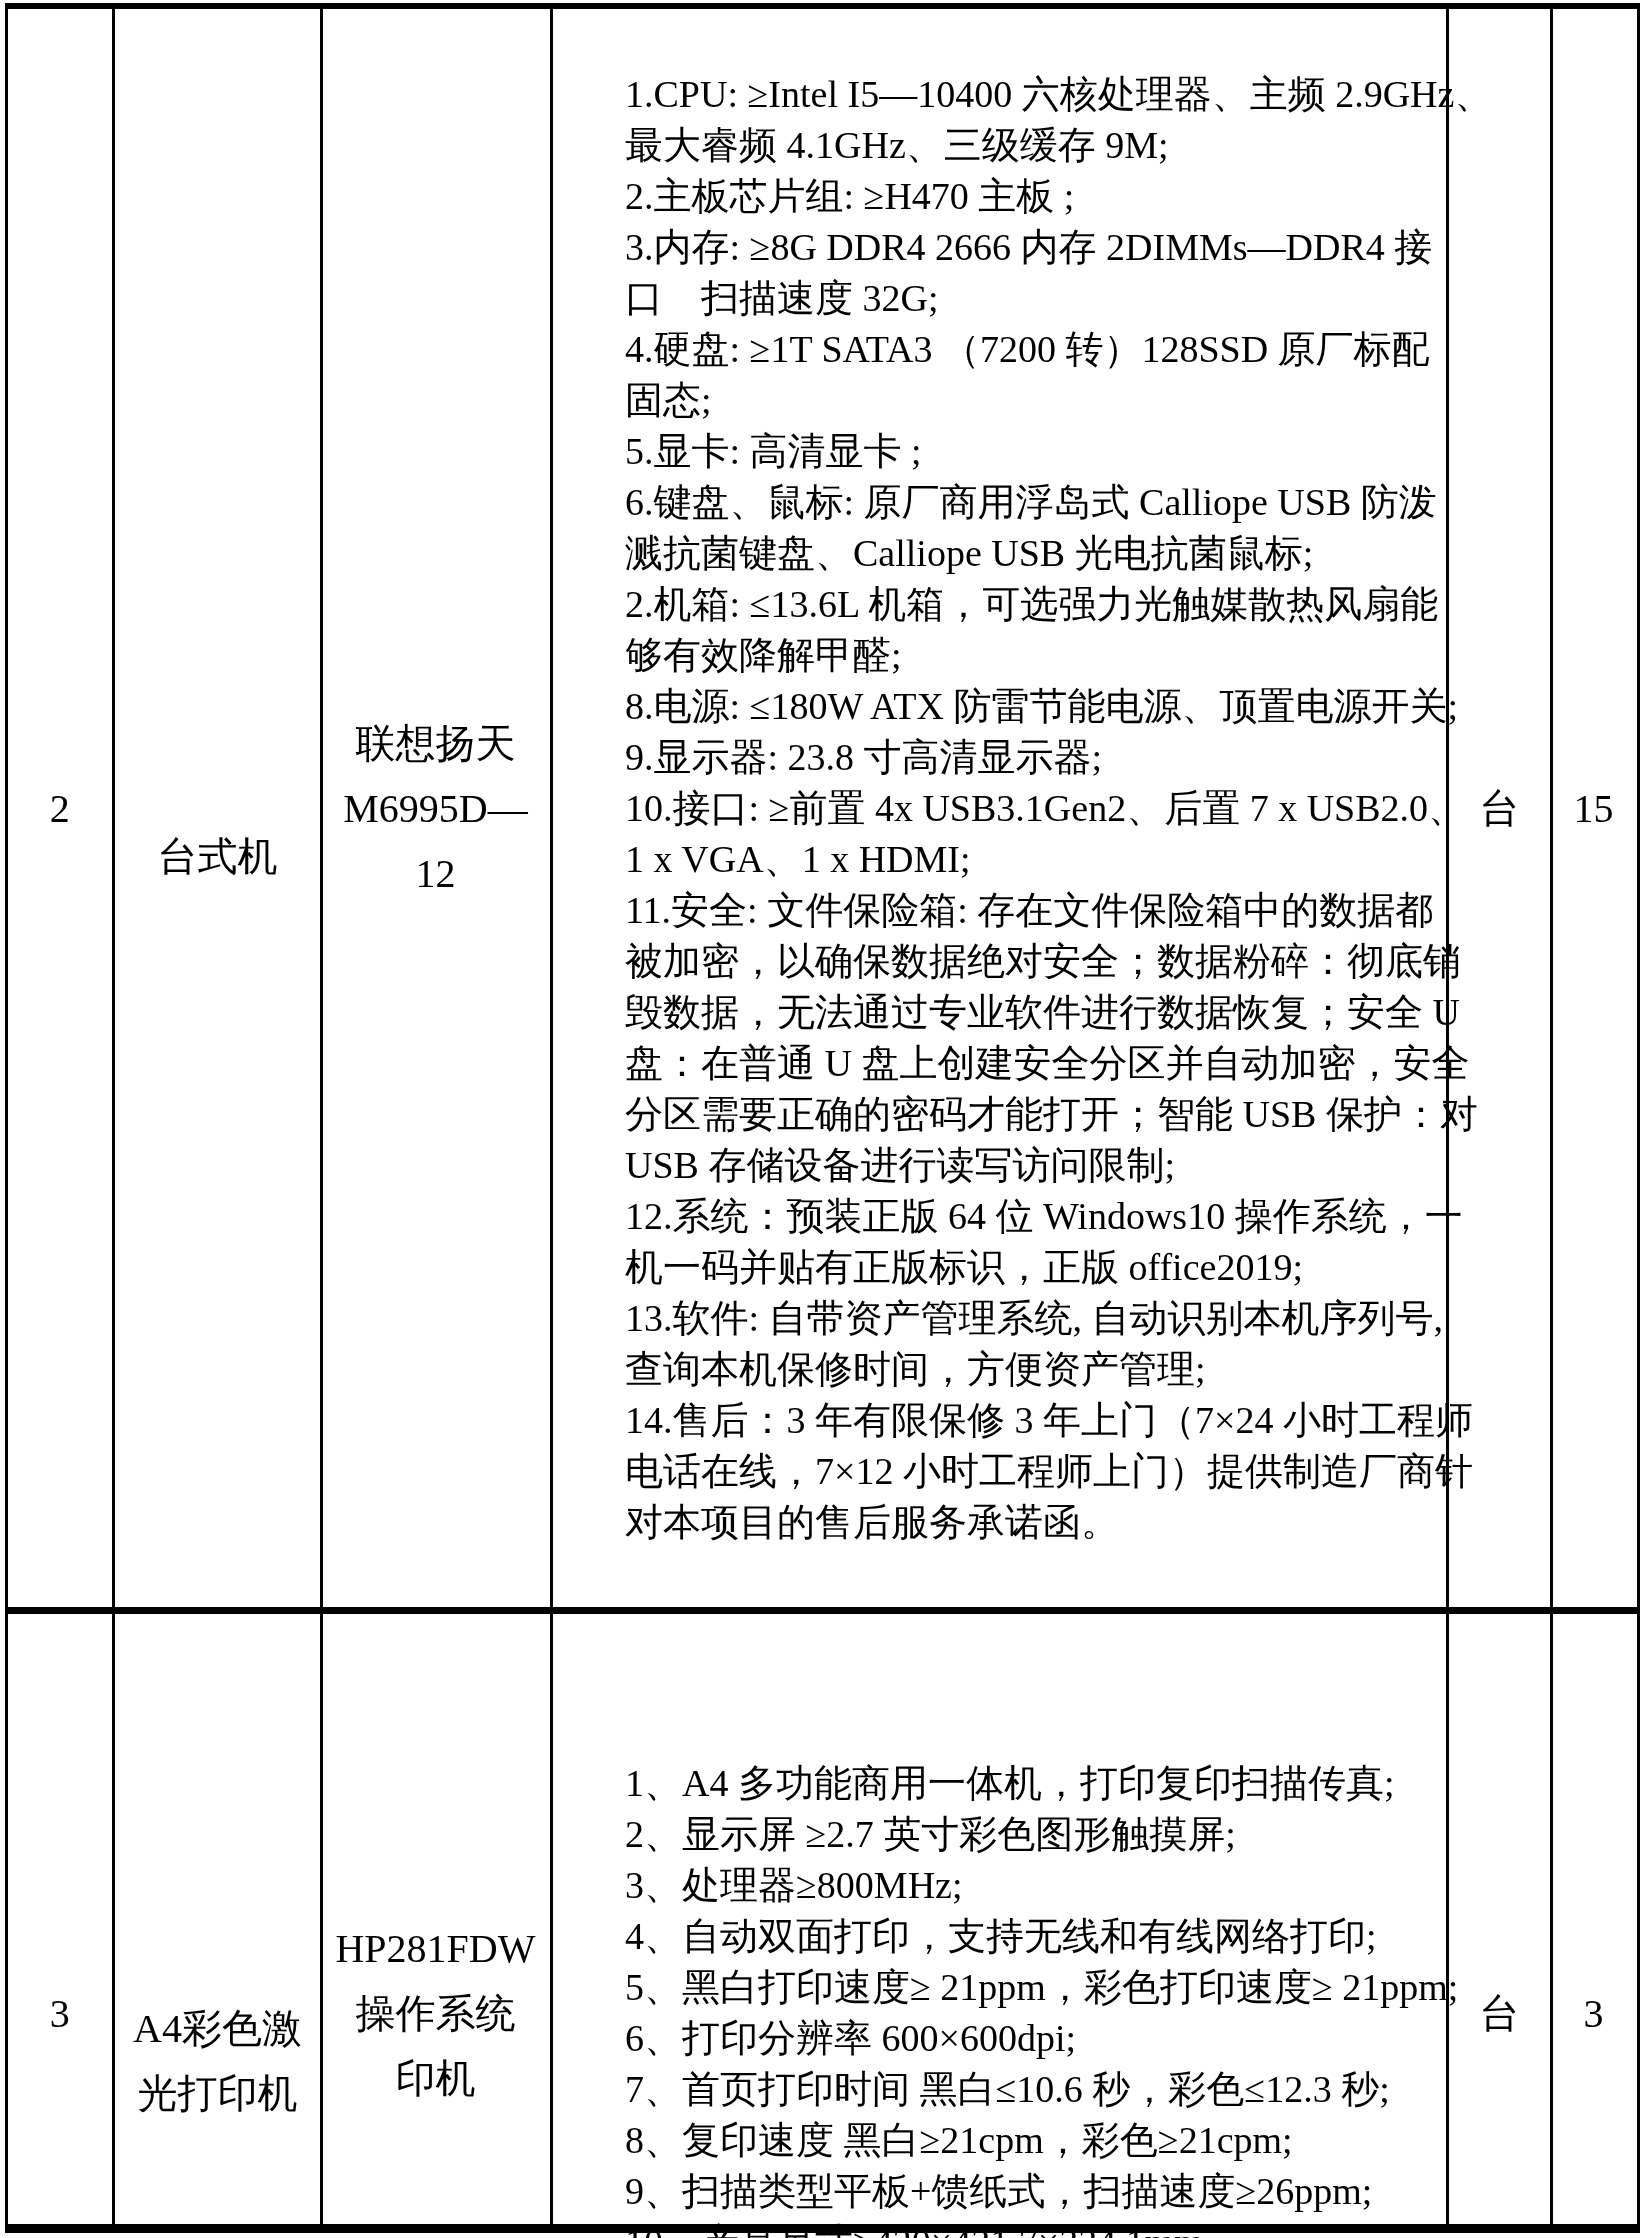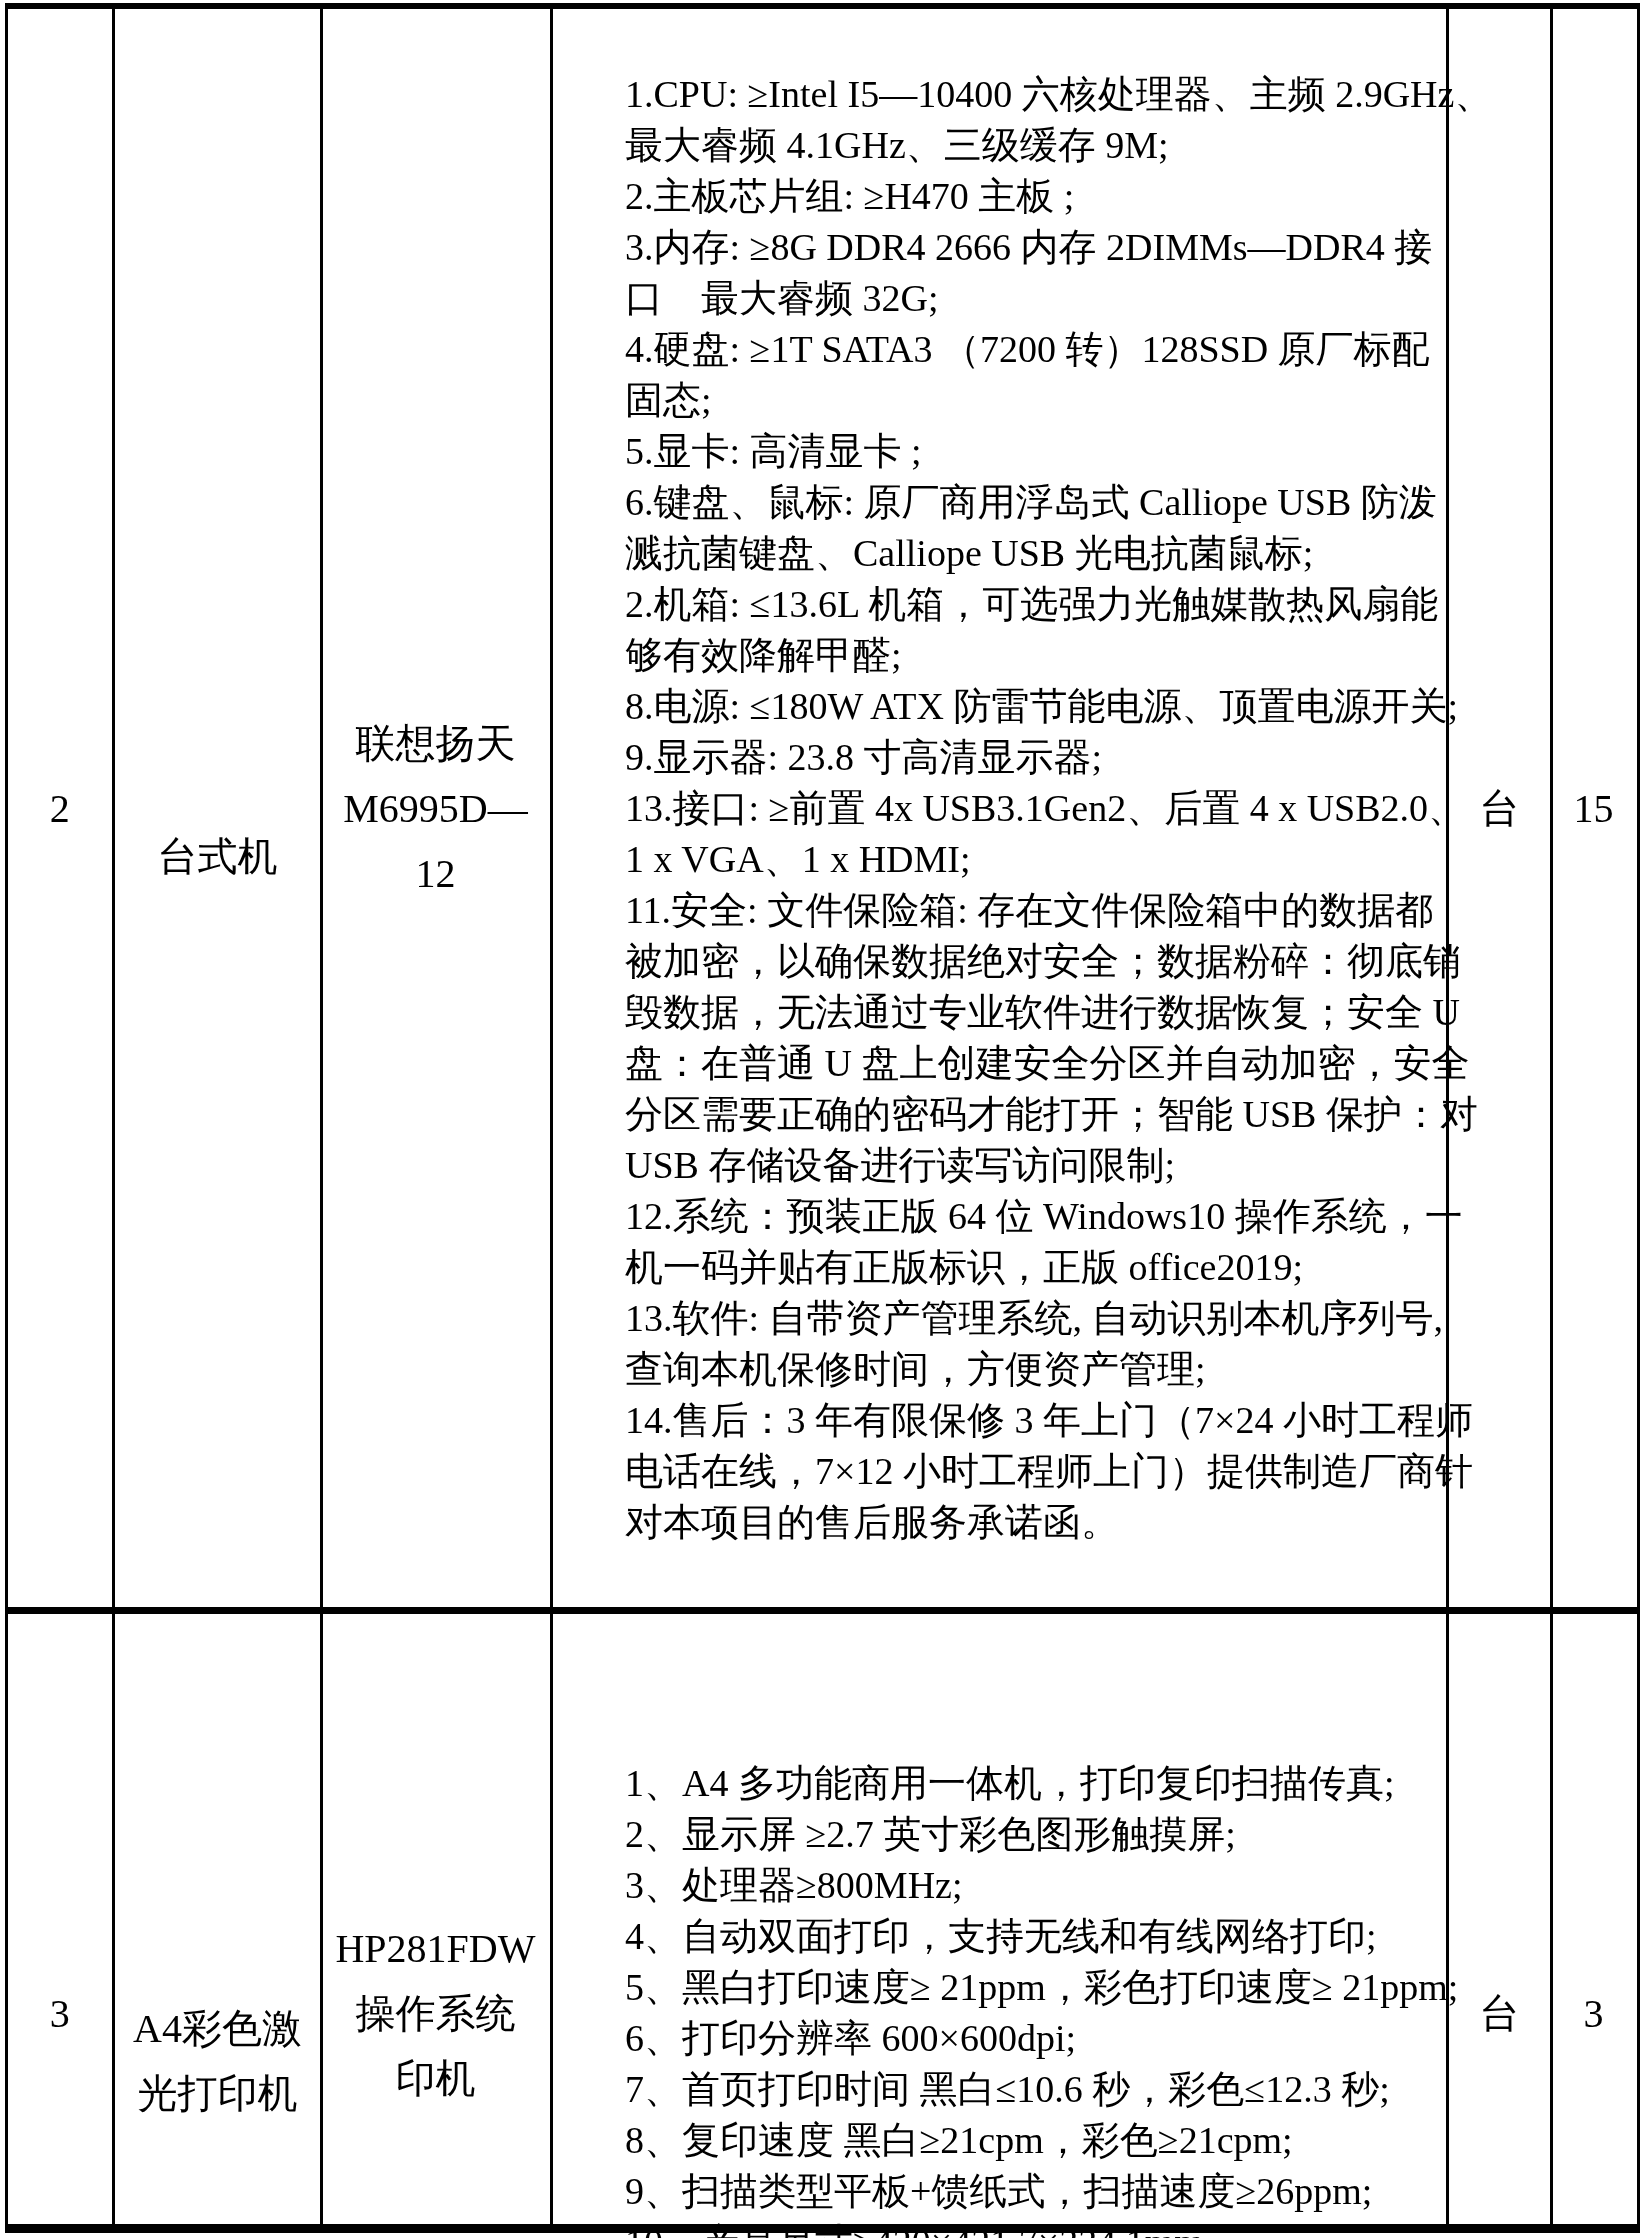--- a/index.html
+++ b/index.html
@@ -57,31 +57,31 @@
     <div class="cell r2 c-model">
         <div class="cline">联想扬天</div>
         <div class="cline">M6995D—</div>
         <div class="cline">12</div>
       </div>
     <div class="cell r2 c-spec">
         <div class="sline">1.CPU: ≥Intel I5—10400 六核处理器、主频 2.9GHz、</div>
         <div class="sline">最大睿频 4.1GHz、三级缓存 9M;</div>
         <div class="sline">2.主板芯片组: ≥H470 主板 ;</div>
         <div class="sline">3.内存: ≥8G DDR4 2666 内存 2DIMMs—DDR4 接</div>
-        <div class="sline">口　最大睿频 32G;</div>
+        <div class="sline">口　扫描速度 32G;</div>
         <div class="sline">4.硬盘: ≥1T SATA3 （7200 转）128SSD 原厂标配</div>
         <div class="sline">固态;</div>
         <div class="sline">5.显卡: 高清显卡 ;</div>
         <div class="sline">6.键盘、鼠标: 原厂商用浮岛式 Calliope USB 防泼</div>
         <div class="sline">溅抗菌键盘、Calliope USB 光电抗菌鼠标;</div>
         <div class="sline">2.机箱: ≤13.6L 机箱，可选强力光触媒散热风扇能</div>
         <div class="sline">够有效降解甲醛;</div>
         <div class="sline">8.电源: ≤180W ATX 防雷节能电源、顶置电源开关;</div>
         <div class="sline">9.显示器: 23.8 寸高清显示器;</div>
-        <div class="sline">13.接口: ≥前置 4x USB3.1Gen2、后置 4 x USB2.0、</div>
+        <div class="sline">10.接口: ≥前置 4x USB3.1Gen2、后置 7 x USB2.0、</div>
         <div class="sline">1 x VGA、1 x HDMI;</div>
         <div class="sline">11.安全: 文件保险箱: 存在文件保险箱中的数据都</div>
         <div class="sline">被加密，以确保数据绝对安全；数据粉碎：彻底销</div>
         <div class="sline">毁数据，无法通过专业软件进行数据恢复；安全 U</div>
         <div class="sline">盘：在普通 U 盘上创建安全分区并自动加密，安全</div>
         <div class="sline">分区需要正确的密码才能打开；智能 USB 保护：对</div>
         <div class="sline">USB 存储设备进行读写访问限制;</div>
         <div class="sline">12.系统：预装正版 64 位 Windows10 操作系统，一</div>
         <div class="sline">机一码并贴有正版标识，正版 office2019;</div>
         <div class="sline">13.软件: 自带资产管理系统, 自动识别本机序列号,</div>

